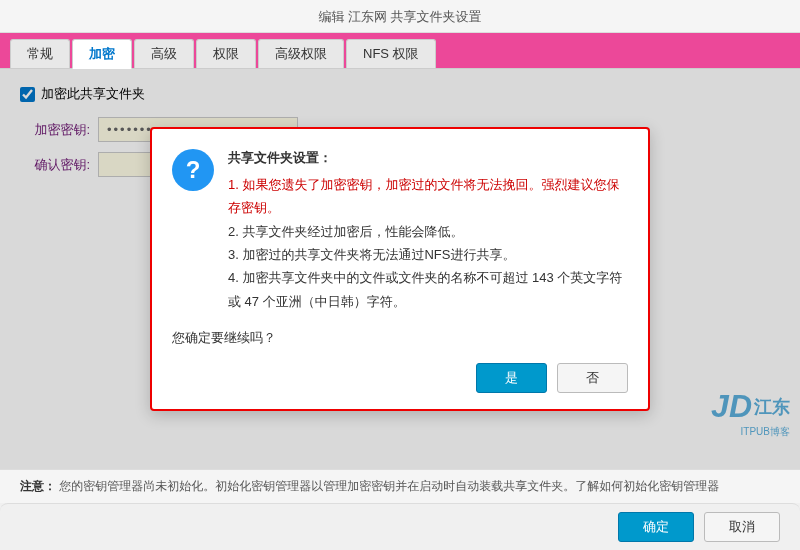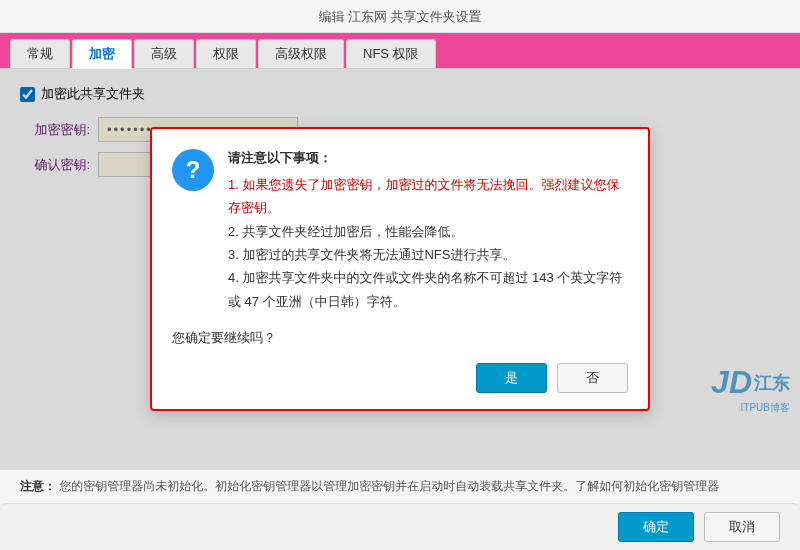--- a/index.html
+++ b/index.html
@@ -224,21 +224,21 @@
     }
 
     .modal-btn-no {
       background: #f5f5f5;
       color: #333;
     }
 
     
     .watermark {
       position: absolute;
-      bottom: 68px;
+      bottom: 44px;
       right: 10px;
       opacity: 0.7;
       z-index: 5;
       display: flex;
       align-items: center;
       gap: 2px;
     }
 
     .watermark-jd {
       font-size: 32px;
@@ -294,21 +294,21 @@
     <div class="field-row">
       <span class="field-label">确认密钥:</span>
       <input class="field-input" type="password" value="" style="">
     </div>
 
     <div class="modal-overlay">
       <div class="modal">
         <div class="modal-header">
           <div class="question-icon">?</div>
           <div>
-            <div class="modal-title">请注意以下事项：</div>
+            <div class="modal-title">共享文件夹设置：</div>
             <div class="modal-items">
               <div class="modal-item-1">1. 如果您遗失了加密密钥，加密过的文件将无法挽回。强烈建议您保存密钥。</div>
               <div>2. 共享文件夹经过加密后，性能会降低。</div>
               <div>3. 加密过的共享文件夹将无法通过NFS进行共享。</div>
               <div>4. 加密共享文件夹中的文件或文件夹的名称不可超过 143 个英文字符或 47 个亚洲（中日韩）字符。</div>
             </div>
           </div>
         </div>
         <div class="modal-confirm">您确定要继续吗？</div>
         <div class="modal-buttons">

